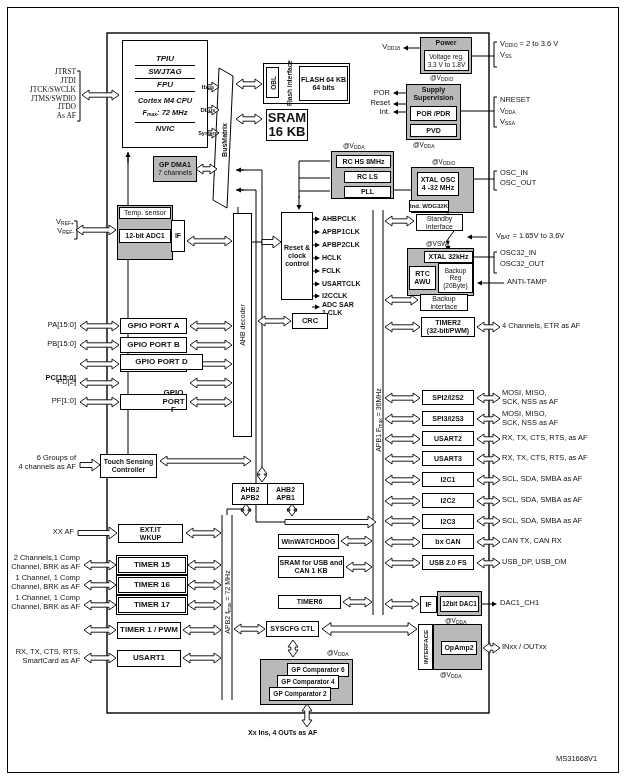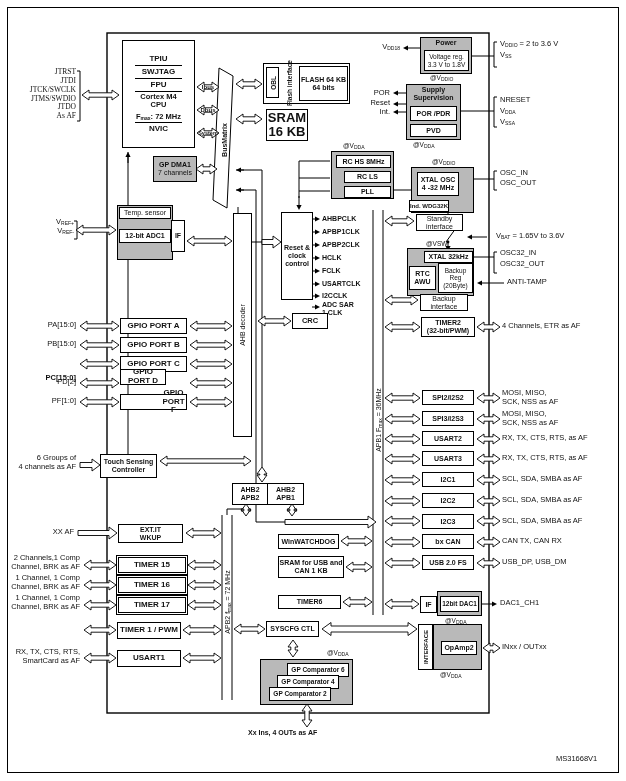--- a/index.html
+++ b/index.html
@@ -167,21 +167,21 @@
       <line x1="244" y1="170" x2="241" y2="170" stroke="#000" stroke-width="1"></line>
       <polygon points="236,170,241,167.4,241,172.6" fill="#000"></polygon>
       <line x1="244" y1="190" x2="241" y2="190" stroke="#000" stroke-width="1"></line>
       <polygon points="236,190,241,187.4,241,192.6" fill="#000"></polygon>
       <circle cx="448" cy="227" r="1.4" fill="#000"></circle>
       <circle cx="448" cy="242" r="1.4" fill="#000"></circle>
     </svg>
 
   <div class="abs" style="left:7px;top:7px;width:610px;height:764px;border:1.2px solid #000;"></div>
 
-  <div class="b topline" style="left:122px;top:40px;width:73px;height:108px;padding:12px;">
+  <div class="b topline" style="left:122px;top:40px;width:86px;height:108px;padding:12px;font-style:italic;">
     <div class="row" style="height:17px;">
         <span>TPIU</span>
       </div>
     <div class="row" style="height:17px;">
         <span>SWJTAG</span>
       </div>
     <div class="row" style="height:17px;">
         <span>FPU</span>
       </div>
     <div class="row" style="height:40px;border-bottom:1px solid #000;flex-direction:column;font-size:7.5px;">
@@ -350,21 +350,21 @@
 
   <div class="b" style="left:120px;top:318px;width:67px;height:16px;">
       <span>GPIO PORT A</span>
     </div>
   <div class="b" style="left:120px;top:337px;width:67px;height:16px;">
       <span>GPIO PORT B</span>
     </div>
   <div class="b" style="left:120px;top:356px;width:67px;height:16px;">
       <span>GPIO PORT C</span>
     </div>
-  <div class="b" style="left:120px;top:369px;width:46px;height:16px;">
+  <div class="b" style="left:120px;top:354px;width:83px;height:16px;">
       <span>GPIO PORT D</span>
     </div>
   <div class="b" style="left:120px;top:394px;width:67px;height:16px;padding-left:40px;">
       <span>GPIO PORT F</span>
     </div>
   <div class="lbl rt" style="left:8px;top:321px;width:68px;">PA[15:0]</div>
   <div class="lbl rt" style="left:8px;top:340px;width:68px;">PB[15:0]</div>
   <div class="lbl rt" style="left:8px;top:374px;width:68px;font-weight:bold;">PC[15:0]</div>
   <div class="lbl rt" style="left:8px;top:378px;width:68px;">PD[2]</div>
   <div class="lbl rt" style="left:8px;top:397px;width:68px;">PF[1:0]</div>

